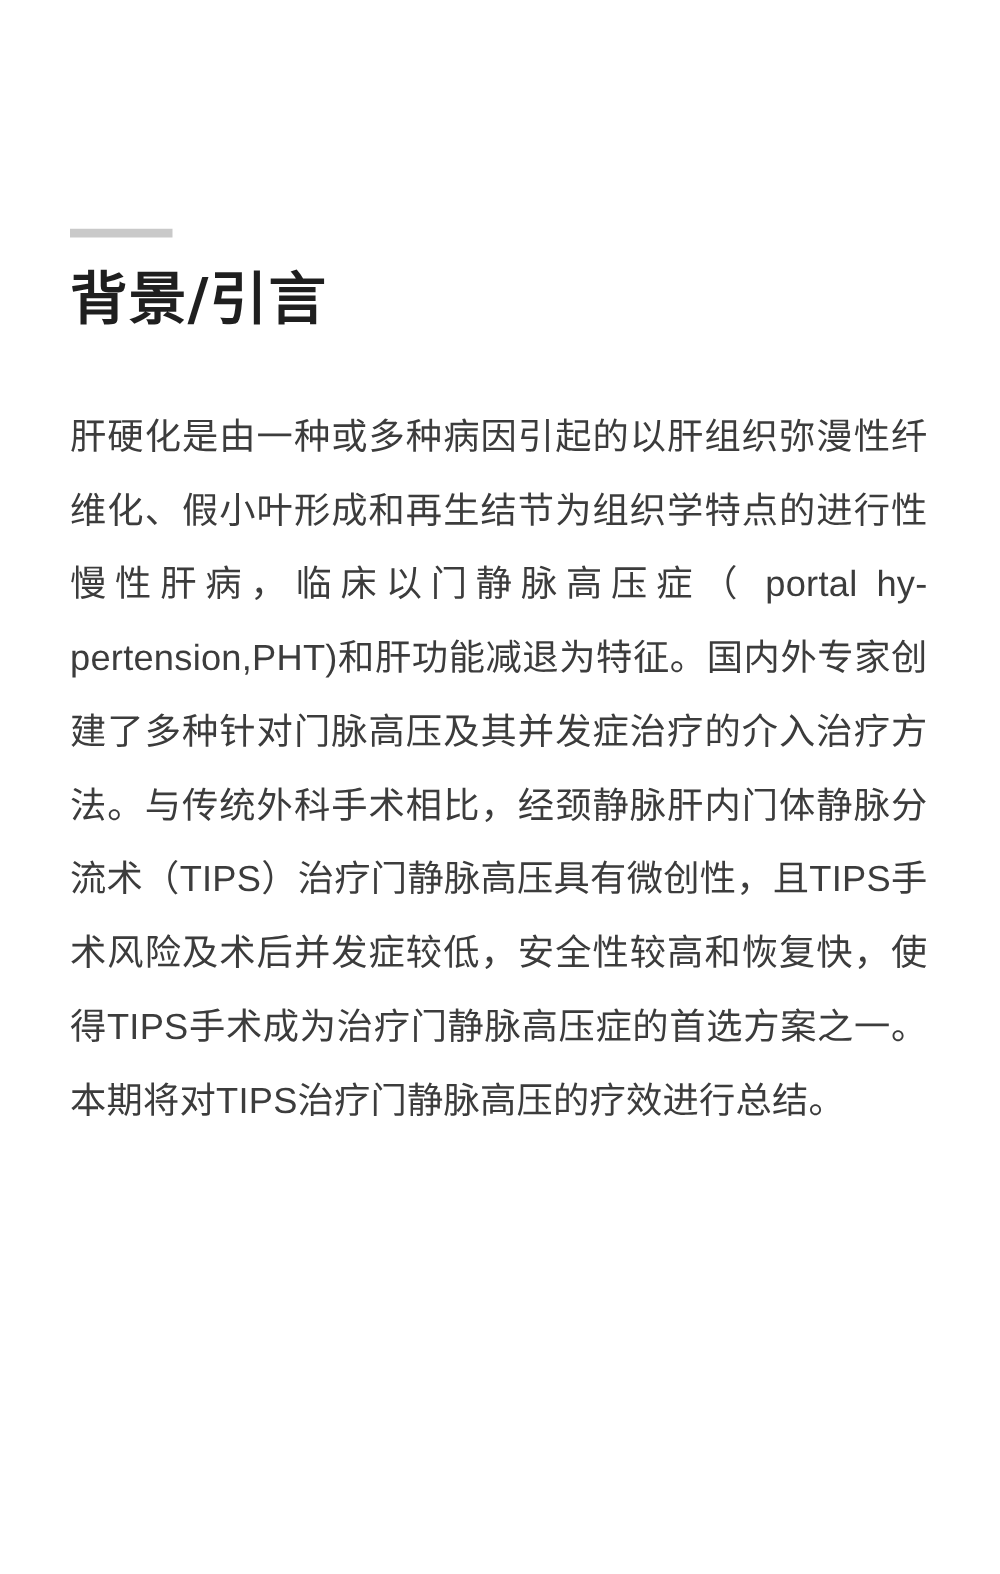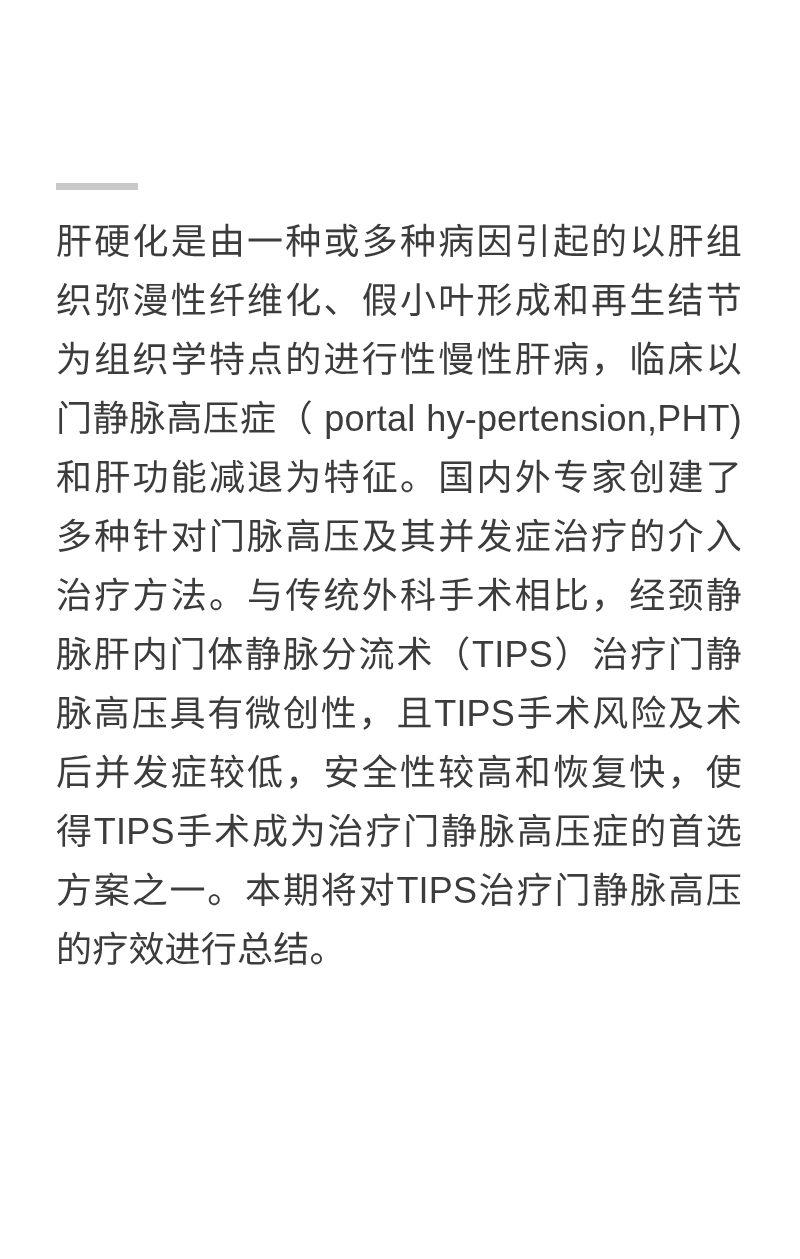--- a/index.html
+++ b/index.html
@@ -37,31 +37,32 @@
     font-family: "DejaVu Serif", "Liberation Serif", serif;
     font-weight: 700;
     font-size: 46px;
     line-height: 1.2;
     color: #1f1f1f;
     letter-spacing: 1px;
     margin: 0 0 54px 0;
   }
   .body-text {
     font-family: "Liberation Sans", sans-serif;
-    font-size: 36px;
+    font-size: 29px;
     line-height: 59px;
     color: #3c3c3c;
     text-align: justify;
     text-justify: inter-ideograph;
     letter-spacing: 0.2px;
     margin: 0;
     width: 686px;
   }
 </style>
 </head>
 <body>
 
 <div class="page">
   <div class="content">
     <div class="rule"></div>
+    <h1 class="heading">背景/引言</h1>
     <p class="body-text">肝硬化是由一种或多种病因引起的以肝组织弥漫性纤维化、假小叶形成和再生结节为组织学特点的进行性慢性肝病，临床以门静脉高压症（ portal hy-pertension,PHT)和肝功能减退为特征。国内外专家创建了多种针对门脉高压及其并发症治疗的介入治疗方法。与传统外科手术相比，经颈静脉肝内门体静脉分流术（TIPS）治疗门静脉高压具有微创性，且TIPS手术风险及术后并发症较低，安全性较高和恢复快，使得TIPS手术成为治疗门静脉高压症的首选方案之一。本期将对TIPS治疗门静脉高压的疗效进行总结。</p>
   </div>
 </div>
 
 </body></html>

